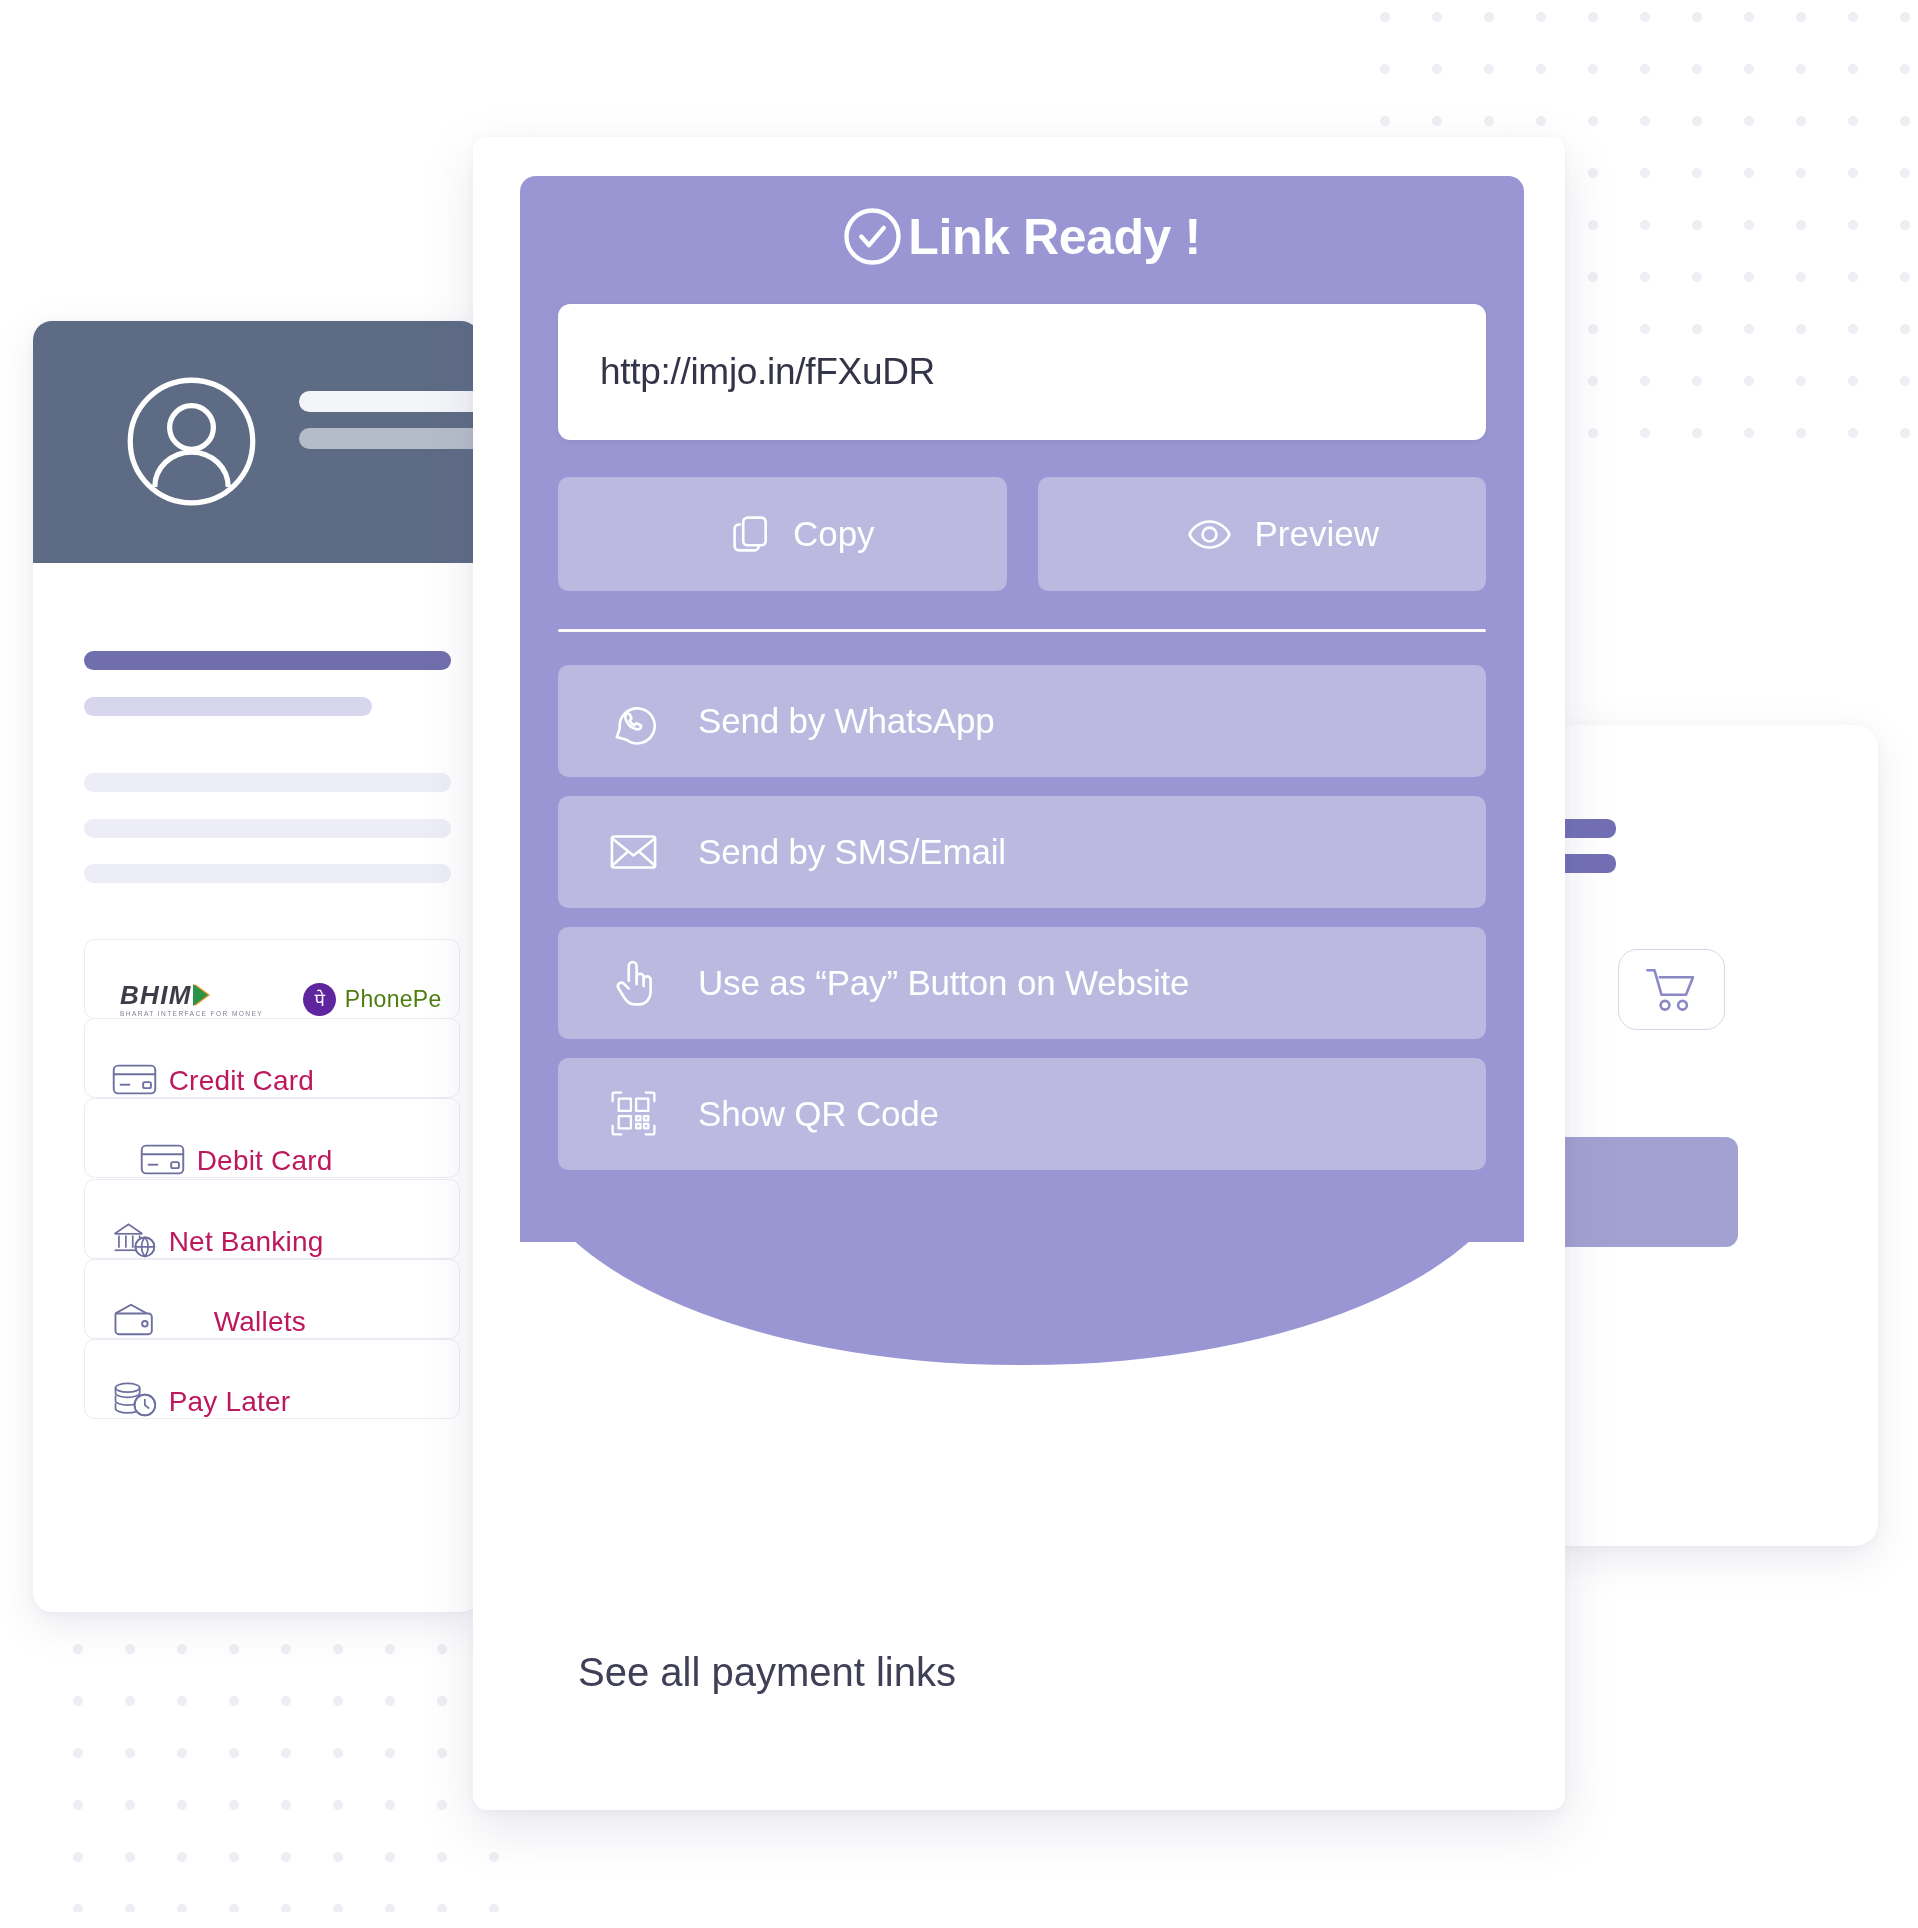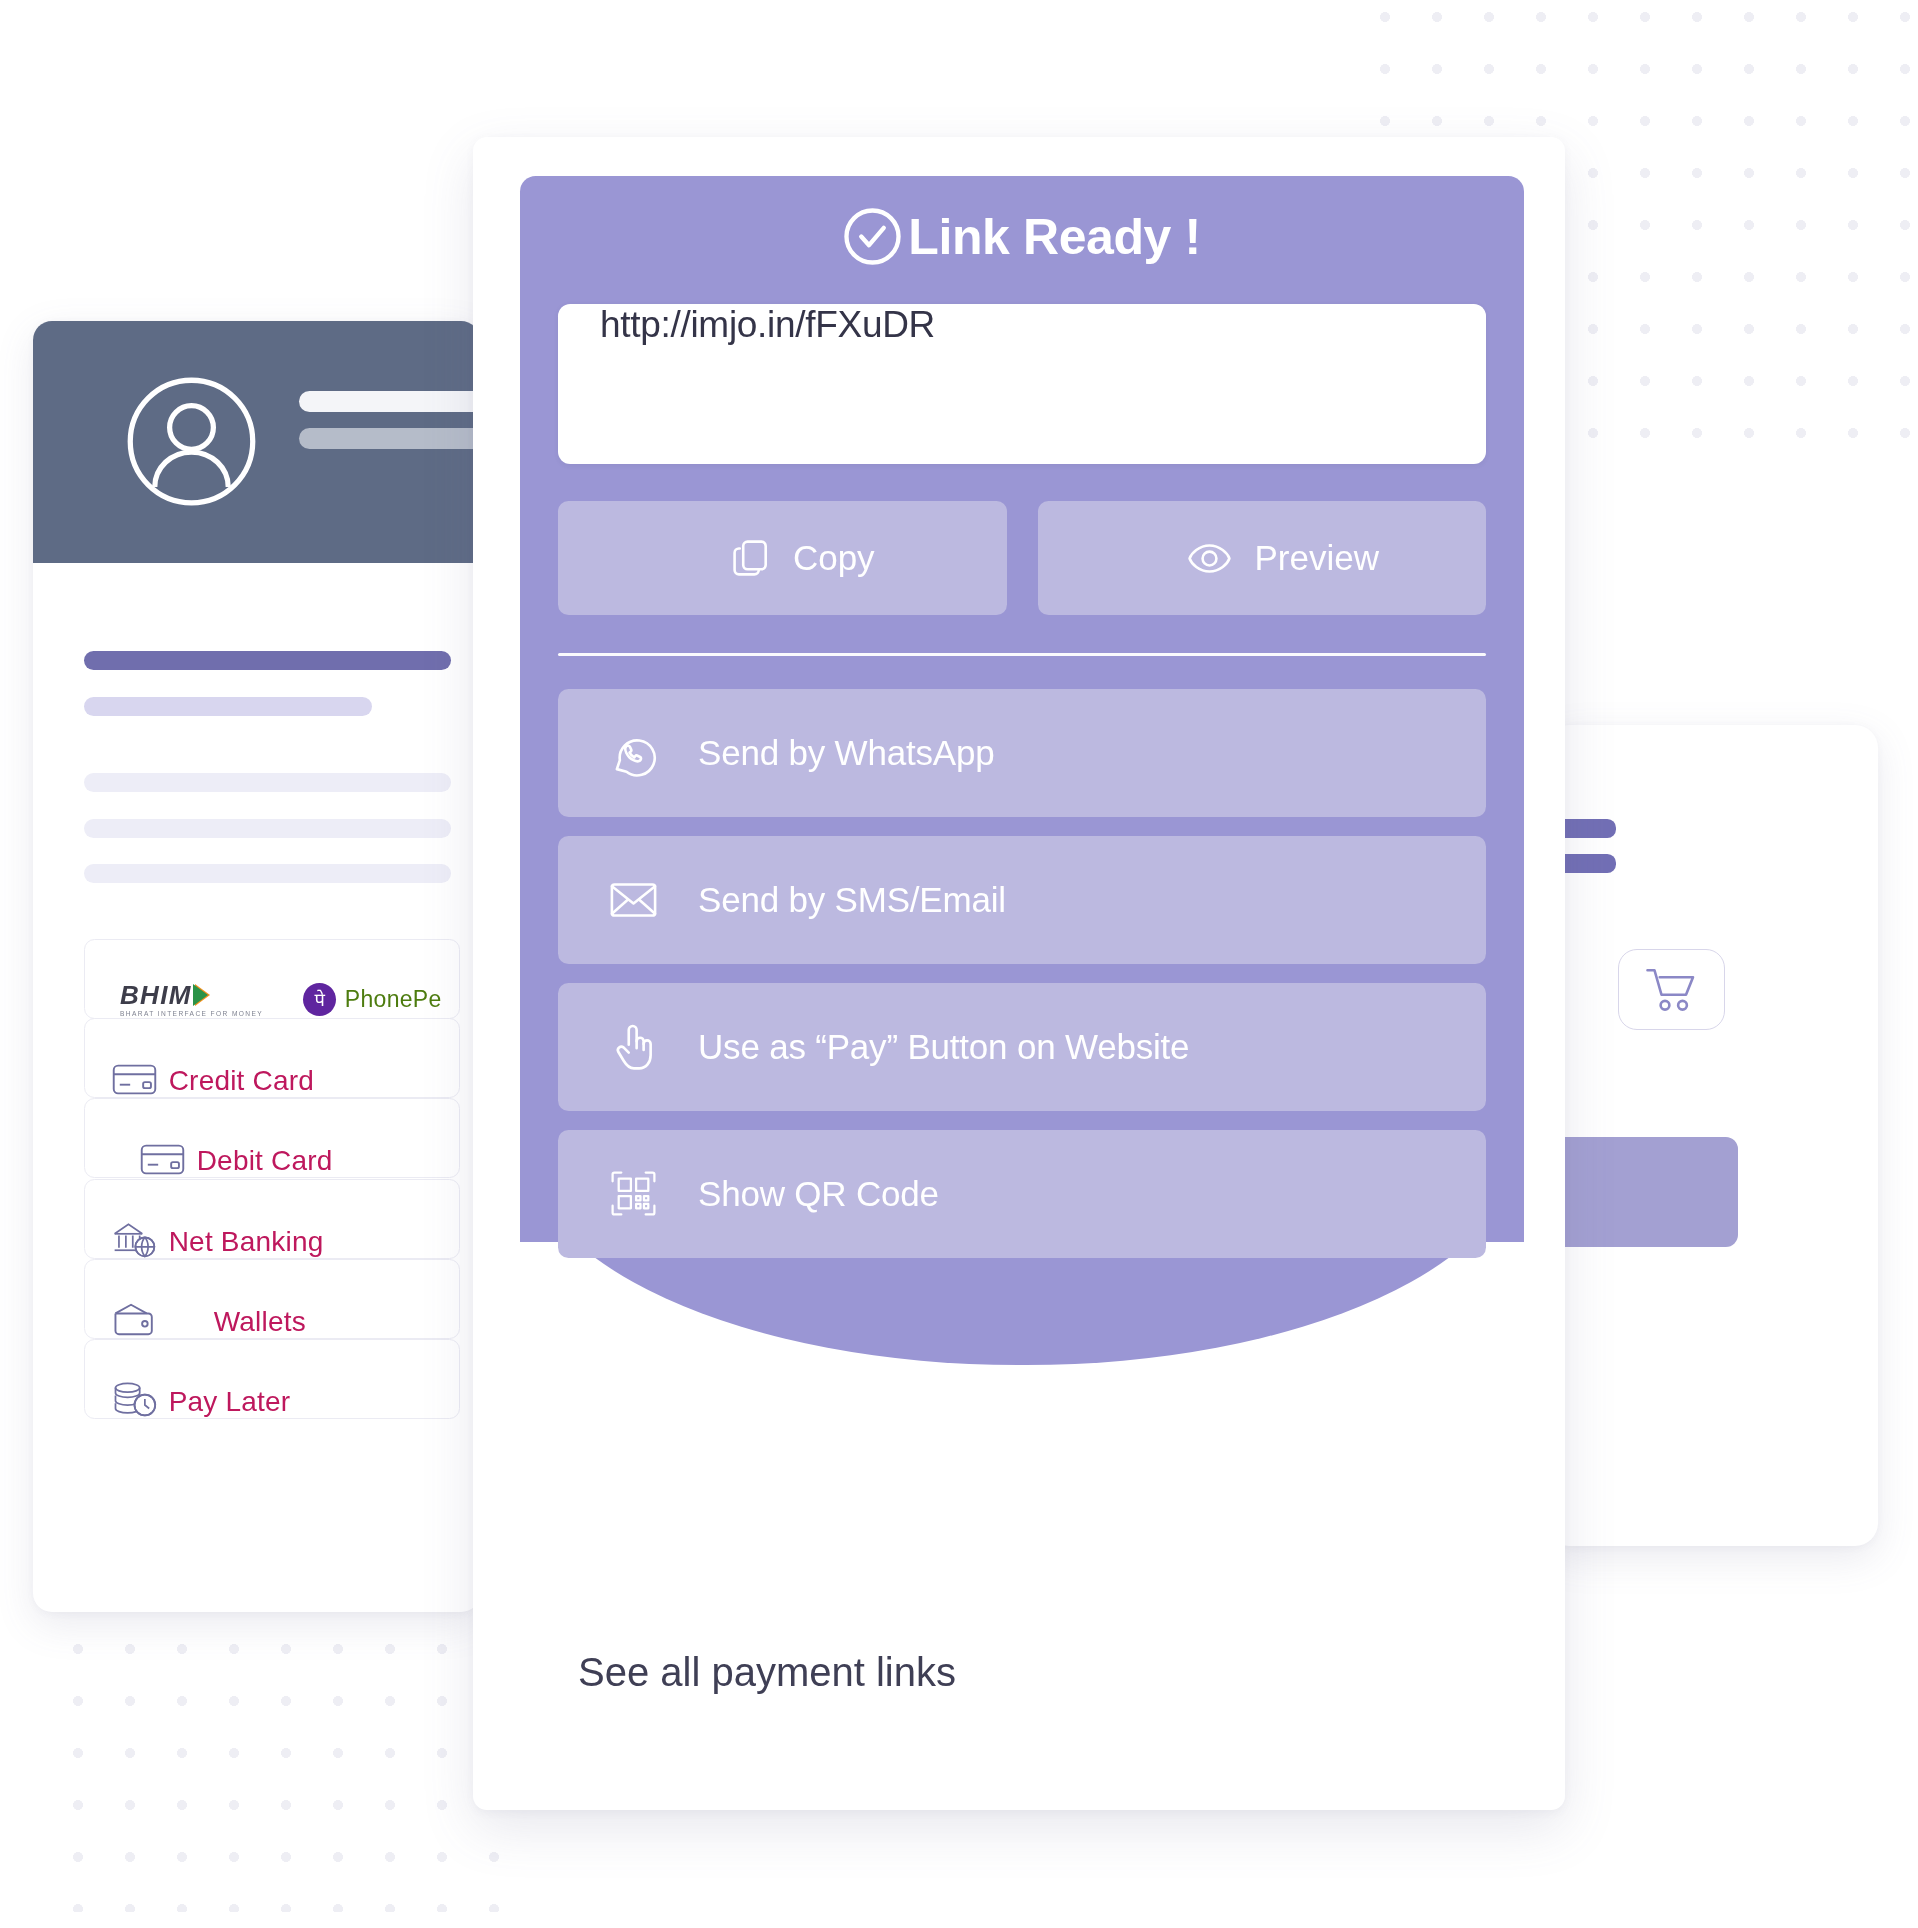--- a/index.html
+++ b/index.html
@@ -281,25 +281,25 @@
     margin-top: 31px;
     color: #ffffff;
     font-size: 50px;
     font-weight: bold;
     letter-spacing: -0.4px;
   }
   #link-ready-title svg { display: block; flex: none; }
 
   #url-field {
     margin: 38px 38px 0 38px;
-    height: 160px;
+    height: 136px;
     background: #ffffff;
     border-radius: 12.2px;
     display: flex;
-    align-items: flex-start;
+    align-items: center;
     box-shadow: 0 1.7px 5.2px rgba(60,60,90,0.07);
   }
   #url-value {
     margin-left: 42px;
     font-size: 37px;
     color: #343448;
     letter-spacing: -0.3px;
   }
 
   #action-pair {
@@ -333,21 +333,21 @@
     opacity: 0.95;
   }
 
   #action-list {
     margin: 33px 38px 0 38px;
     display: flex;
     flex-direction: column;
     gap: 19px;
   }
   .action-row {
-    height: 128px;
+    height: 112px;
     background: #bcb9e0;
     border-radius: 10.5px;
     display: flex;
     align-items: center;
     cursor: pointer;
   }
   .action-row .ar-icon {
     width: 49px;
     margin-left: 51px;
     margin-right: 40px;

